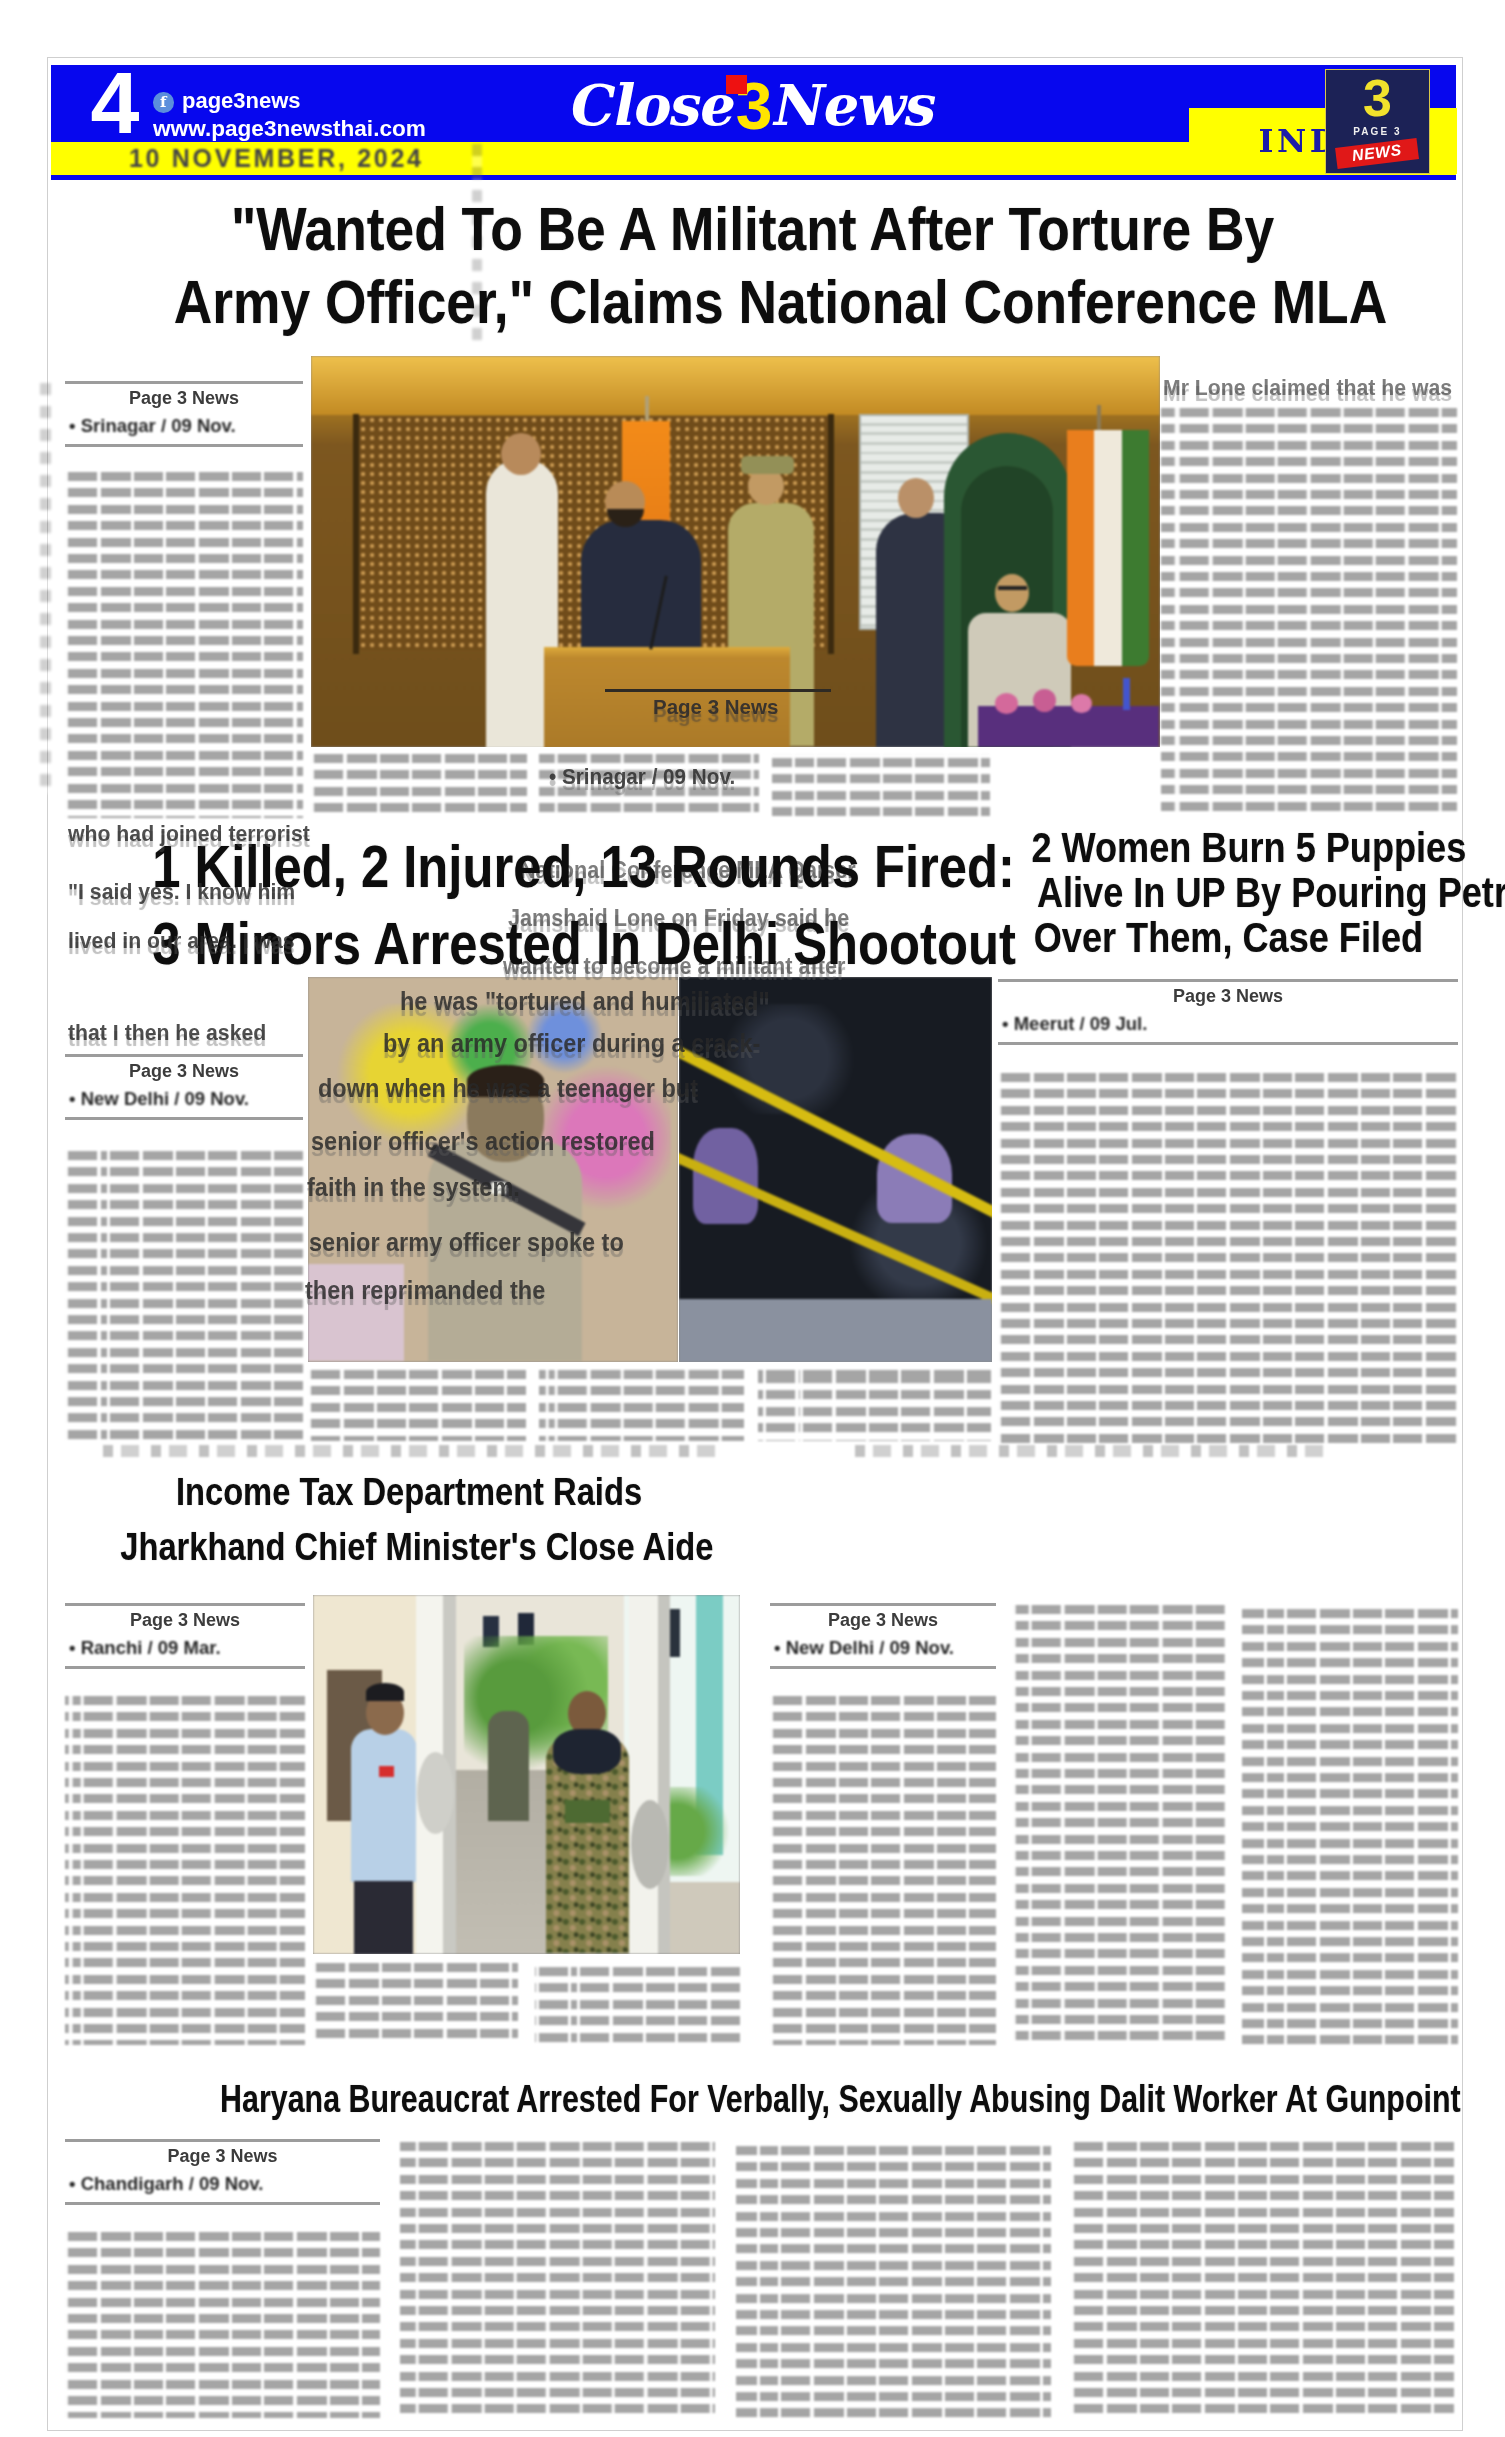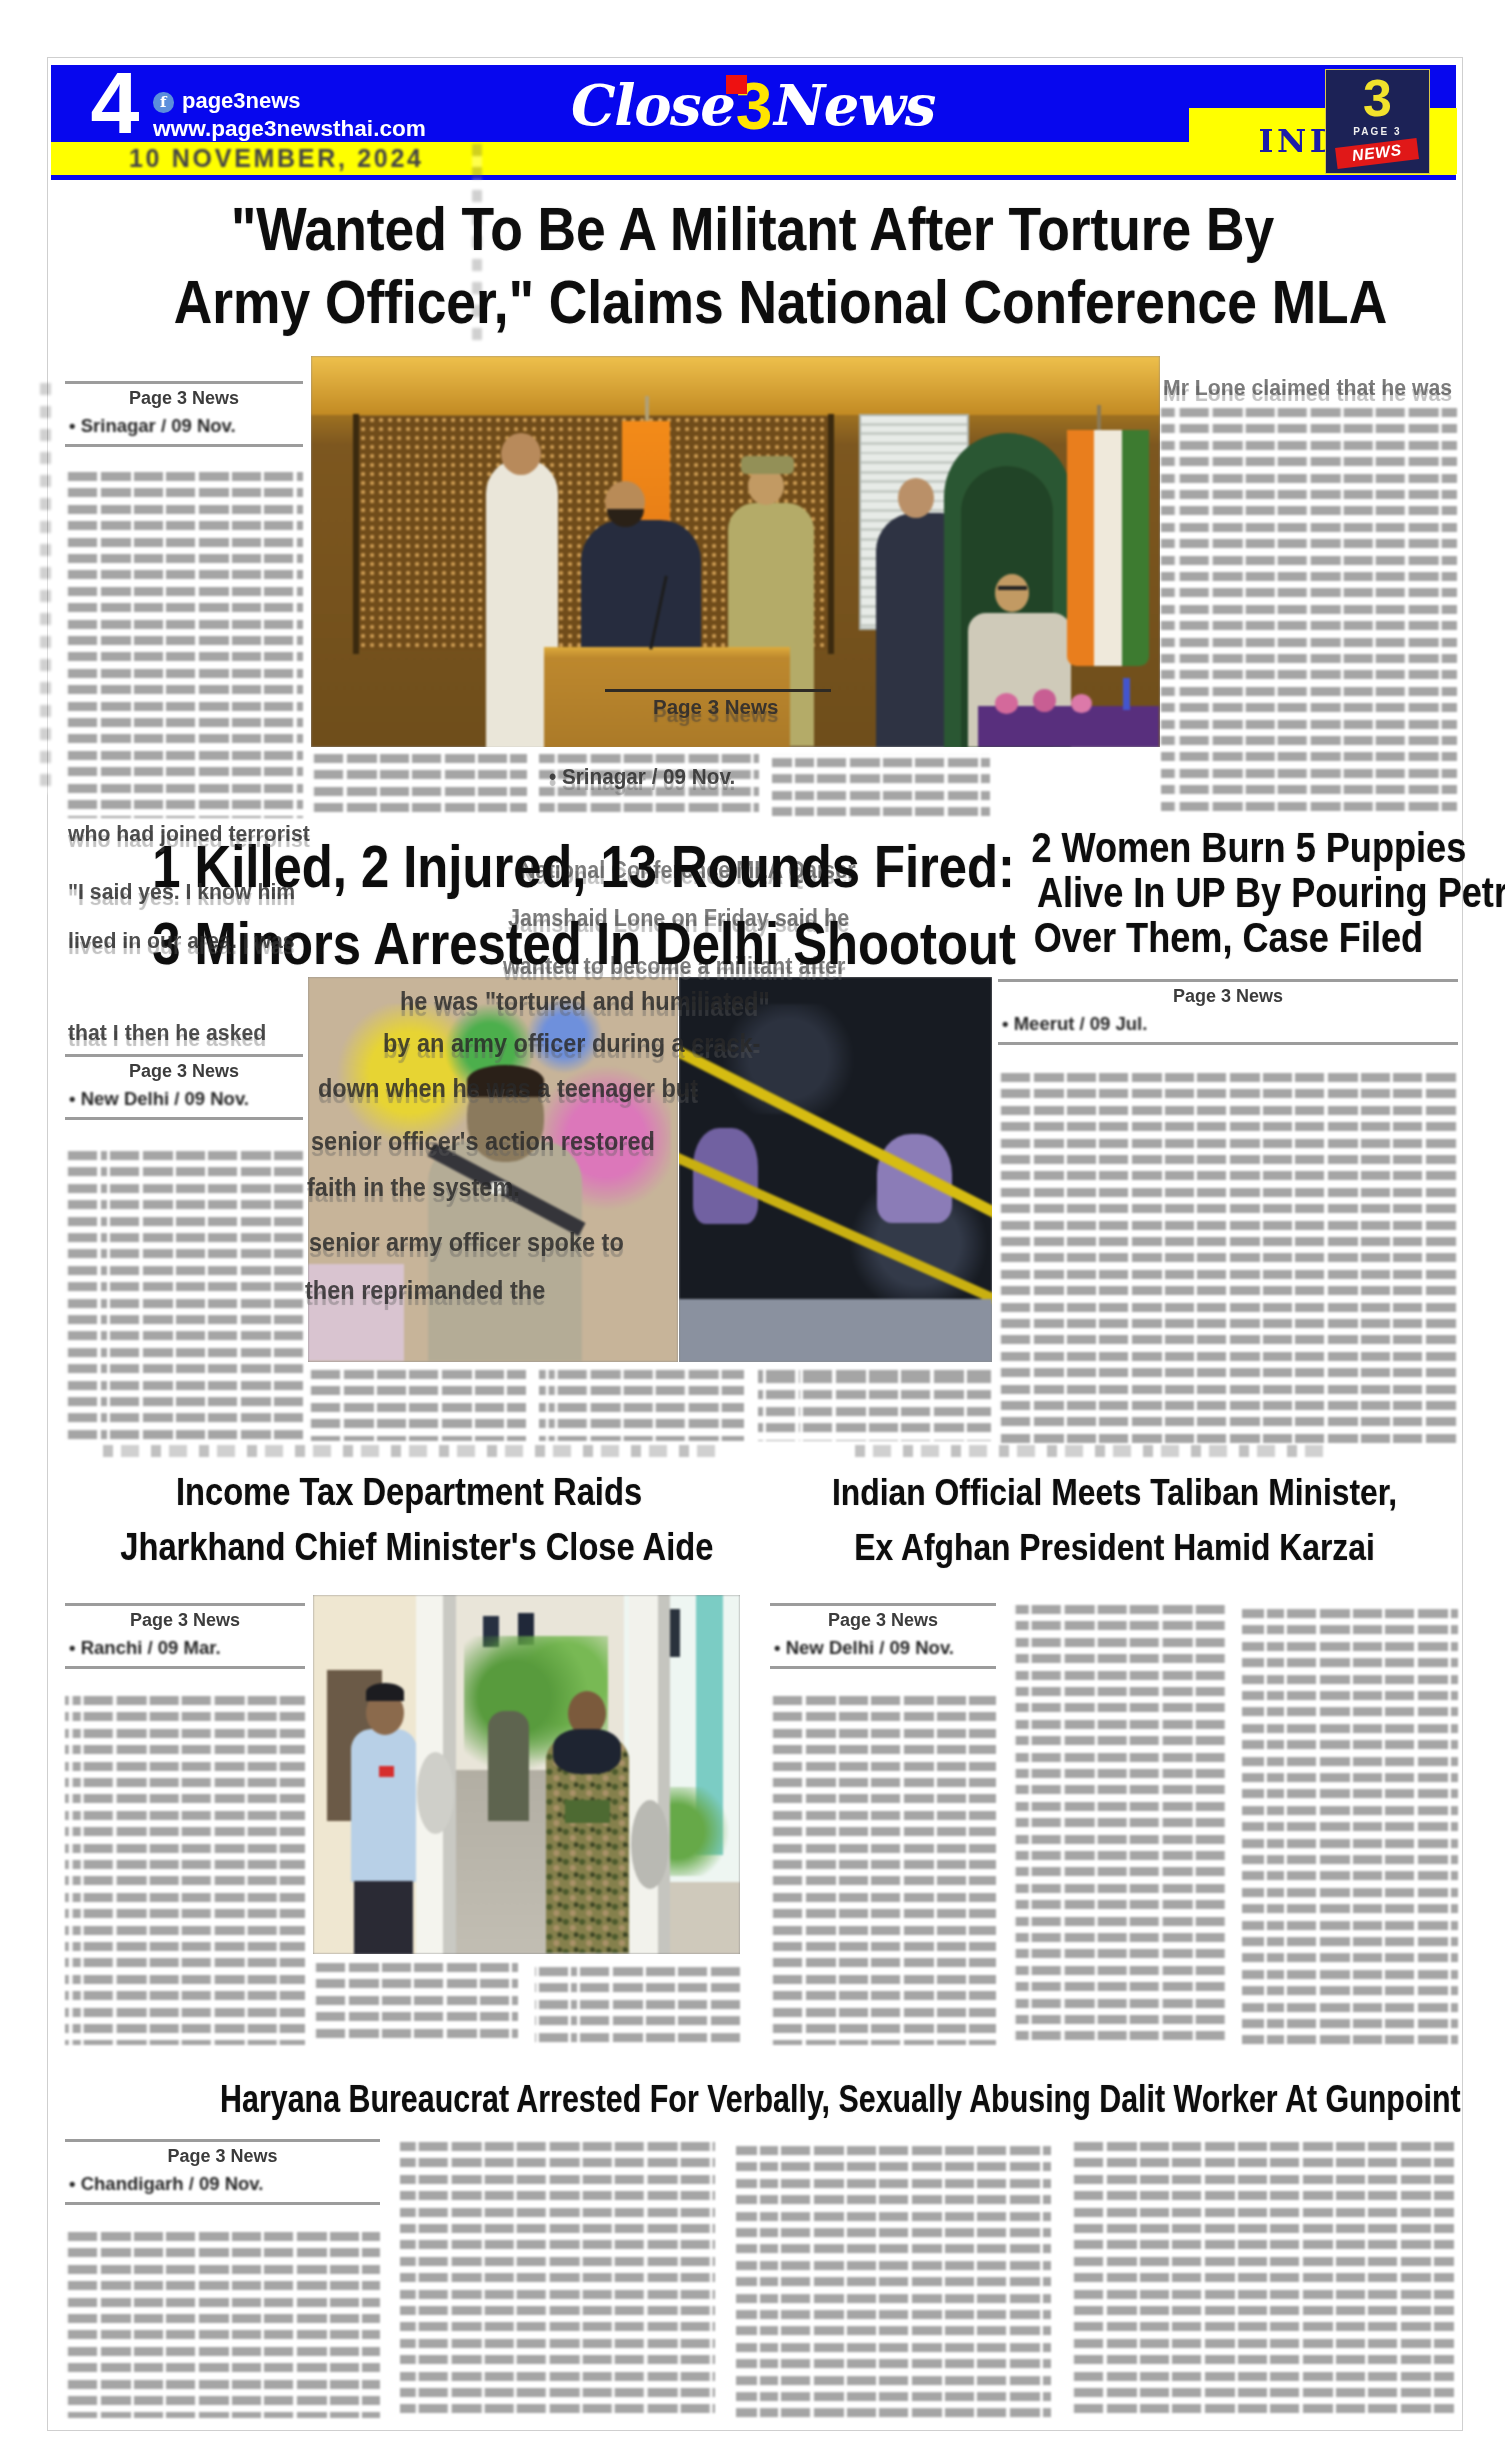--- a/index.html
+++ b/index.html
@@ -298,24 +298,20 @@
       <div class="ly" style="left:104px;top:157px;width:37px;height:82px;background:#cfcfc9;border-radius:50%;"></div>
       <div class="ly" style="left:316px;top:0px;width:41px;height:359px;background:linear-gradient(90deg,#f2f2ec 0 29px,#c5c5bf 29px 41px);"></div>
       <div class="ly" style="left:318px;top:205px;width:38px;height:89px;background:#b9b9b3;border-radius:50%;"></div>
     </div>
   </div>
 
   <div class="bt" style="left:313px;top:1963px;width:205px;height:81px;"></div>
   <div class="bt v3" style="left:535px;top:1963px;width:205px;height:81px;"></div>
 
   <div class="smudge" style="left:855px;top:1445px;width:479px;height:12.3px;"></div>
-  <div class="hl hl-mid" style="left:770px;top:1465px;width:690px;font-size:37px;">
-    <span class="cond">Indian Official Meets Taliban Minister,</span><br>
-    <span class="cond">Ex Afghan President Hamid Karzai</span>
-  </div>
   <div class="abs" style="left:770px;top:1603px;width:226px;">
     <div class="rule"></div>
     <div class="byline">Page 3 News</div>
     <div class="dateline">• New Delhi / 09 Nov.</div>
     <div class="rule"></div>
   </div>
   <div class="bt" style="left:770px;top:1696px;width:226px;height:349px;"></div>
   <div class="bt v2" style="left:1013px;top:1605px;width:212px;height:440px;"></div>
   <div class="bt v3" style="left:1242px;top:1605px;width:216px;height:440px;"></div>
 

